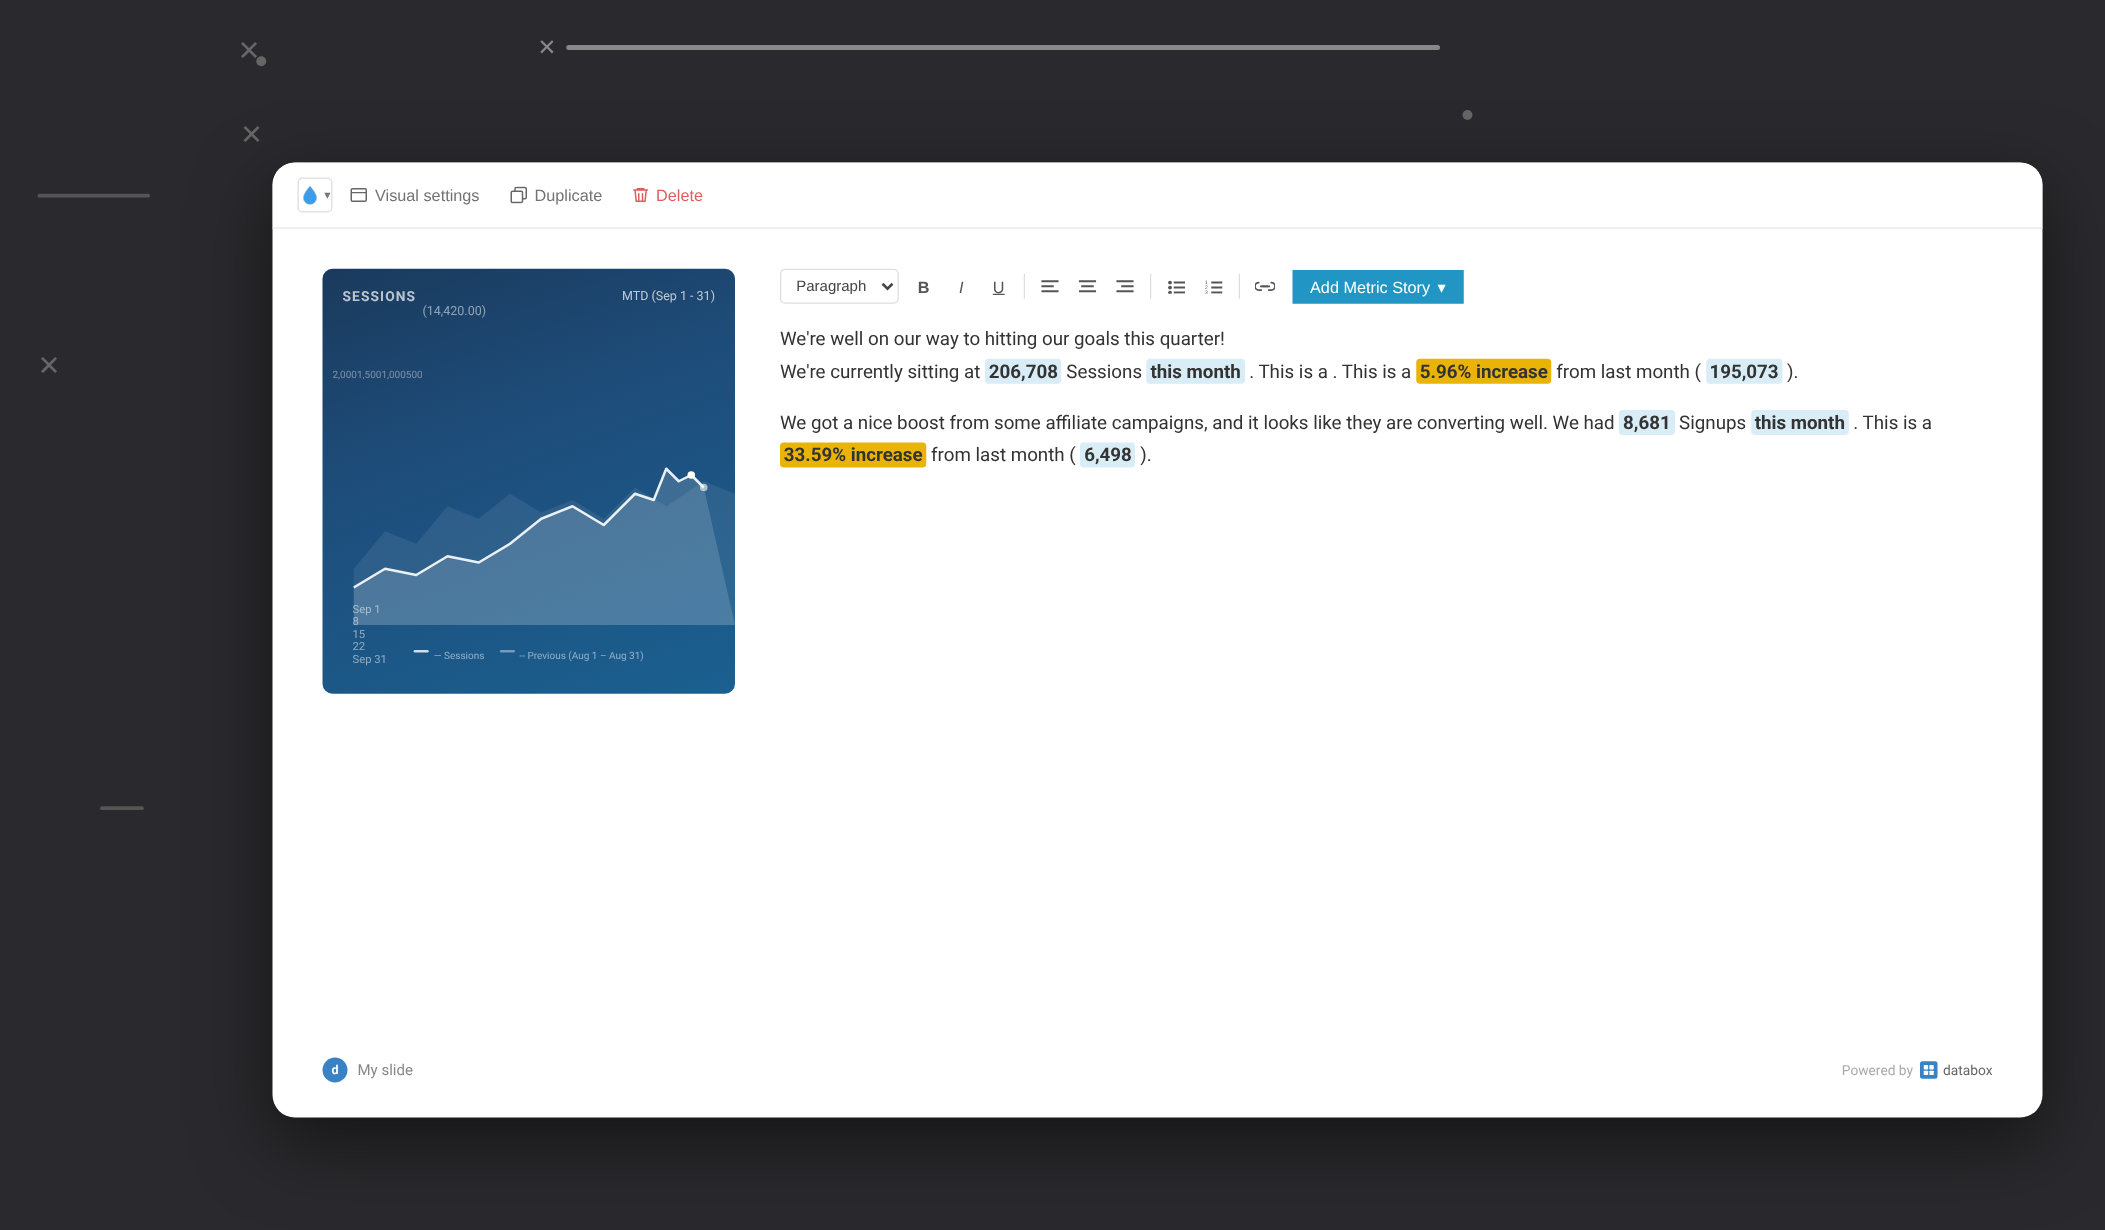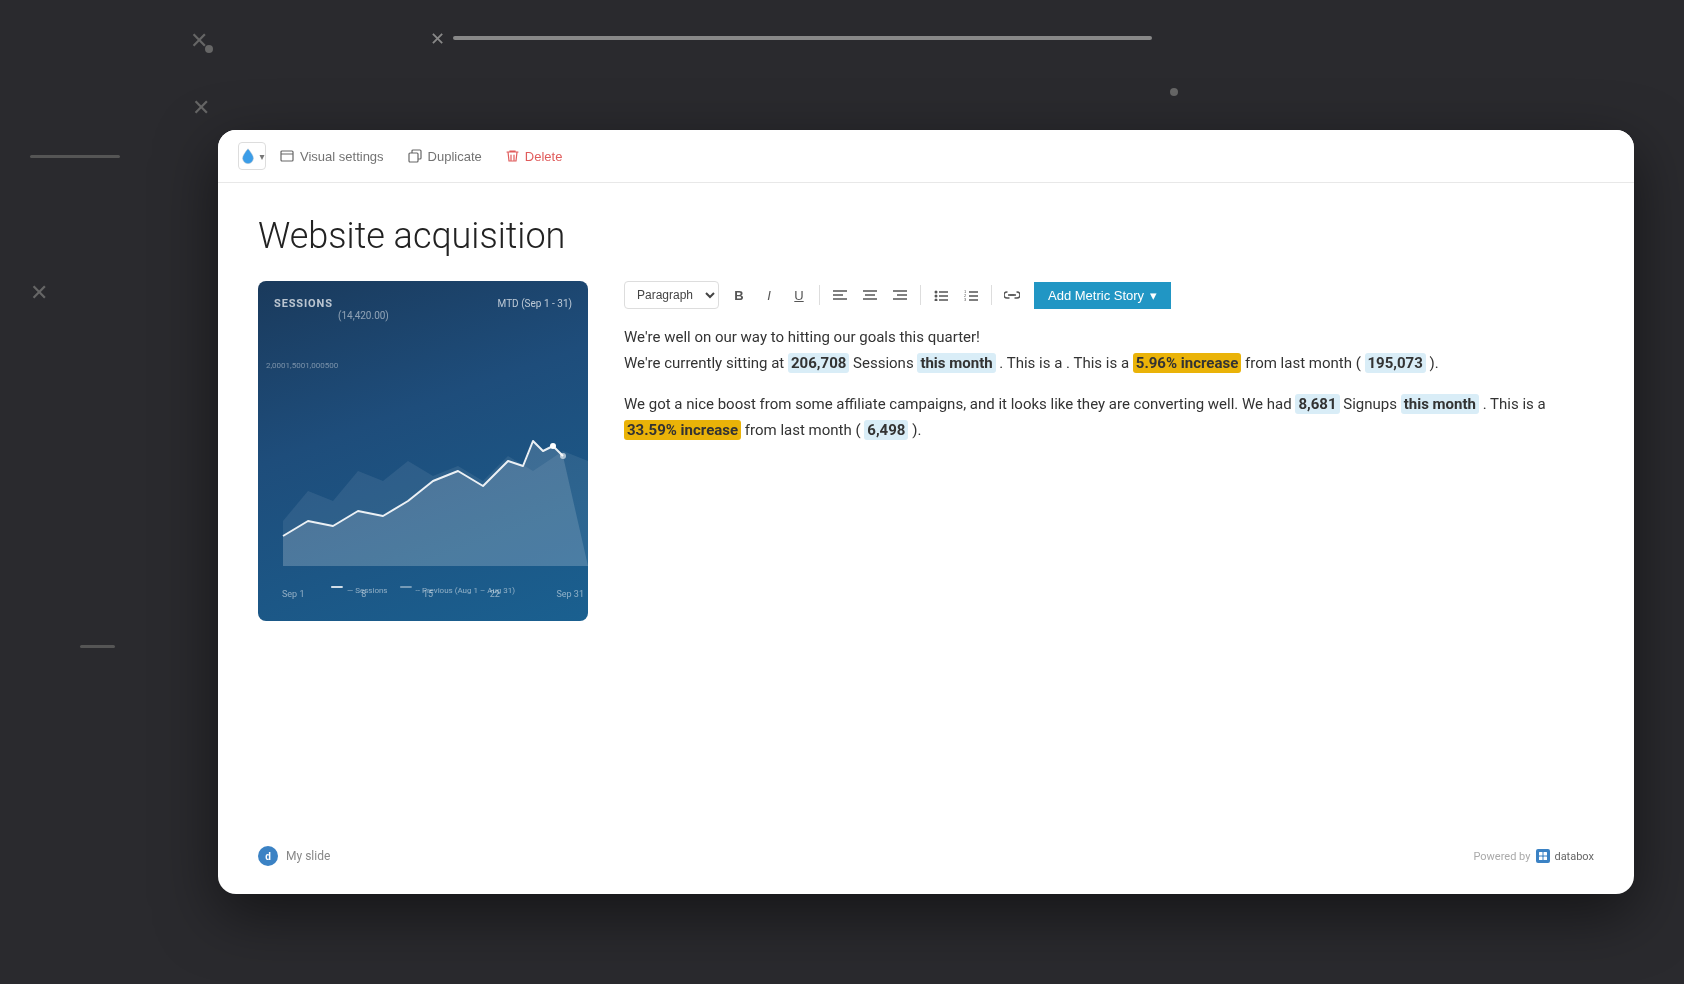--- a/index.html
+++ b/index.html
@@ -442,21 +442,20 @@
     </button>
     <button class="toolbar-btn delete">
       <svg width="13" height="14" viewBox="0 0 13 14" fill="none">
         <path d="M1 3h11M4 3V2h5v1M5 6v5M8 6v5M2 3l1 9h7l1-9H2z" stroke="#e05c5c" stroke-width="1.2" stroke-linecap="round"></path>
       </svg>
       <span>Delete</span>
     </button>
   </div>
 
   <div class="content-area">
-    <h1 class="slide-title">Website acquisition</h1>
 
     <div class="slide-body">
 
       <div class="chart-widget">
         <div class="chart-header">
           <span class="chart-metric-label">SESSIONS</span>
           <span class="chart-period">MTD (Sep 1 - 31)</span>
         </div>
         <div class="chart-prev-value">(14,420.00)</div>
 
@@ -474,21 +473,21 @@
 
             <path d="M25,155 L50,140 L75,145 L100,130 L125,135 L150,120 L175,100 L200,90 L225,105 L250,80 L265,85 L275,60 L285,70 L295,65 L305,75 L330,185 L25,185 Z" fill="rgba(255,255,255,0.15)"></path>
 
             <path d="M25,155 L50,140 L75,145 L100,130 L125,135 L150,120 L175,100 L200,90 L225,105 L250,80 L265,85 L275,60 L285,70 L295,65 L305,75" fill="none" stroke="rgba(255,255,255,0.9)" stroke-width="2" stroke-linejoin="round"></path>
 
             <circle cx="295" cy="65" r="3" fill="white"></circle>
             <circle cx="305" cy="75" r="3" fill="rgba(255,255,255,0.6)"></circle>
           </svg>
         </div>
 
-        <div style="position:absolute; bottom:22px; left:24px; right:4px; display:flex; justify-content:space-between;">
+        <div style="position:absolute; bottom:22px; left:24px; right:20px; display:flex; justify-content:space-between;flex-direction:column;">
           <span style="font-size:9px; color:rgba(255,255,255,0.5);">Sep 1</span>
           <span style="font-size:9px; color:rgba(255,255,255,0.5);">8</span>
           <span style="font-size:9px; color:rgba(255,255,255,0.5);">15</span>
           <span style="font-size:9px; color:rgba(255,255,255,0.5);">22</span>
           <span style="font-size:9px; color:rgba(255,255,255,0.5);">Sep 31</span>
         </div>
 
         <div class="chart-legend">
           <span>
             <span class="legend-dot" style="background:rgba(255,255,255,0.8);"></span>

